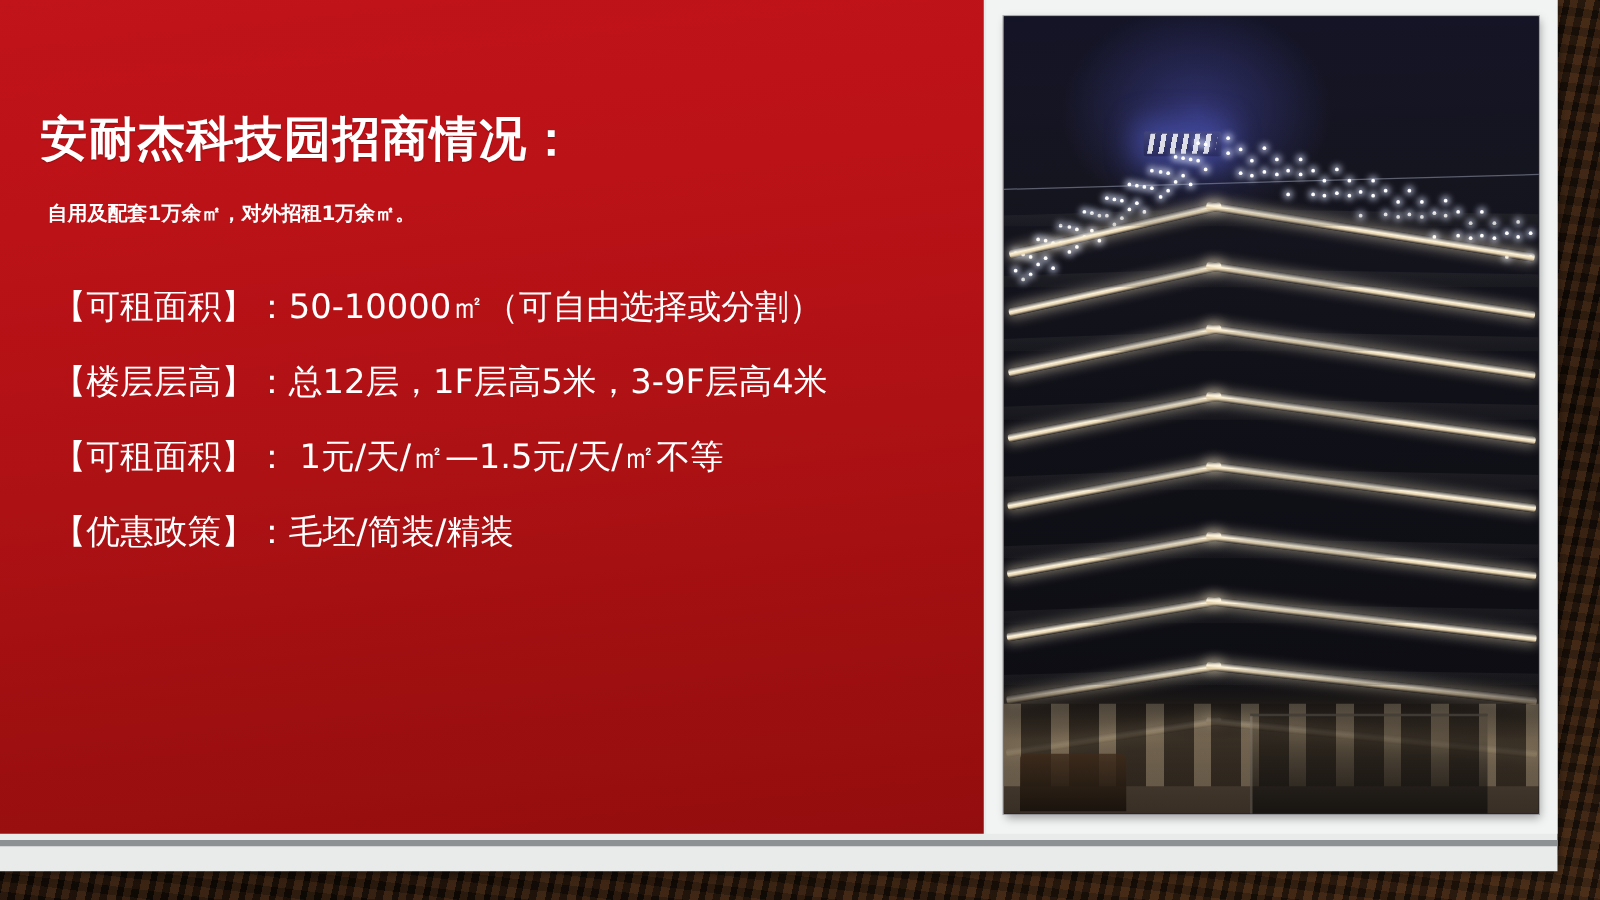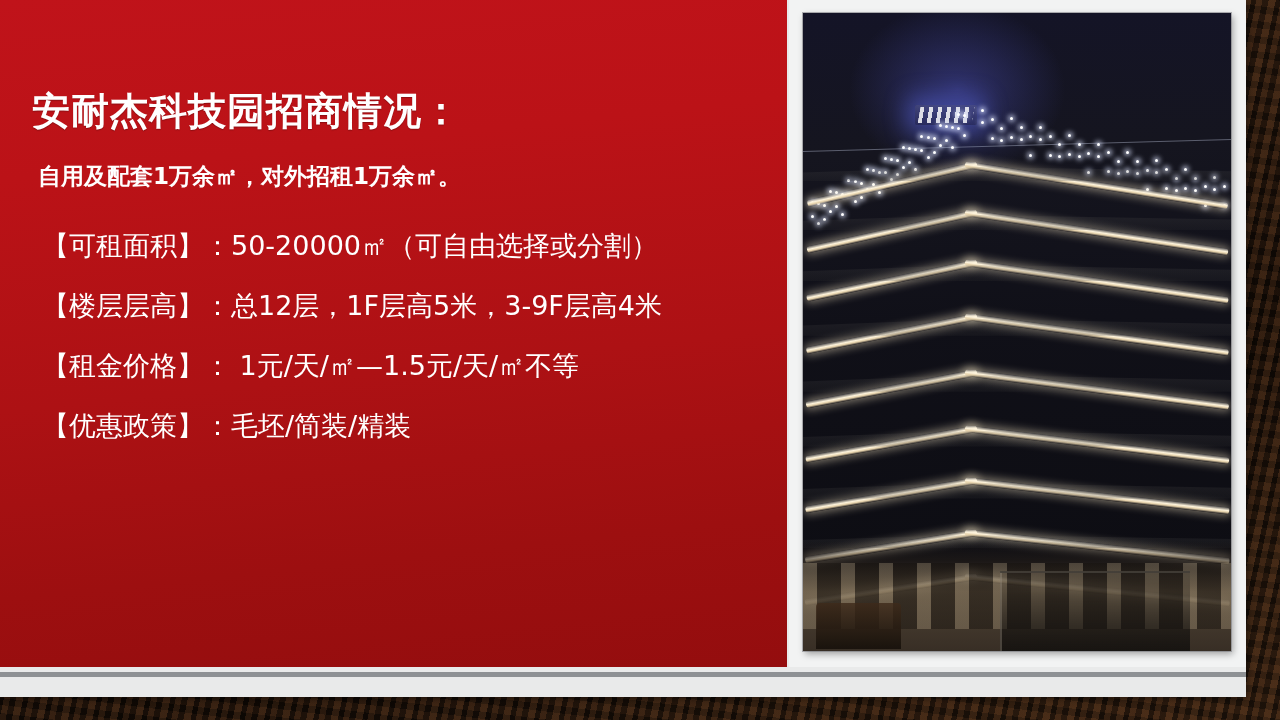--- a/index.html
+++ b/index.html
@@ -85,21 +85,21 @@
     font-weight: bold;
     color: #ffffff;
     letter-spacing: 1px;
     white-space: nowrap;
     text-shadow: 0 1px 1px rgba(0,0,0,0.25);
   }
   .subtitle {
     position: absolute;
     left: 38px;
     top: 161px;
-    font-size: 23px;
+    font-size: 16px;
     font-weight: bold;
     color: #ffffff;
     white-space: nowrap;
   }
 
   
   .lines {
     position: absolute;
     left: 42px;
     top: 216px;
@@ -259,23 +259,23 @@
   <div class="card">
     <div class="card-rule"></div>
 
     <div class="red-panel">
 
       <div class="title">安耐杰科技园招商情况：</div>
 
       <div class="subtitle">自用及配套1万余㎡，对外招租1万余㎡。</div>
 
       <div class="lines">
-        <div class="line">【可租面积】：50-20000㎡（可自由选择或分割）</div>
+        <div class="line">【可租面积】：50-10000㎡（可自由选择或分割）</div>
         <div class="line">【楼层层高】：总12层，1F层高5米，3-9F层高4米</div>
-        <div class="line">【租金价格】： 1元/天/㎡—1.5元/天/㎡不等</div>
+        <div class="line">【可租面积】： 1元/天/㎡—1.5元/天/㎡不等</div>
         <div class="line">【优惠政策】：毛坯/简装/精装</div>
       </div>
 
     </div>
 
     <div class="photo-mount">
       <div class="photo-frame">
         <div class="photo">
 
           <div class="cable"></div>

